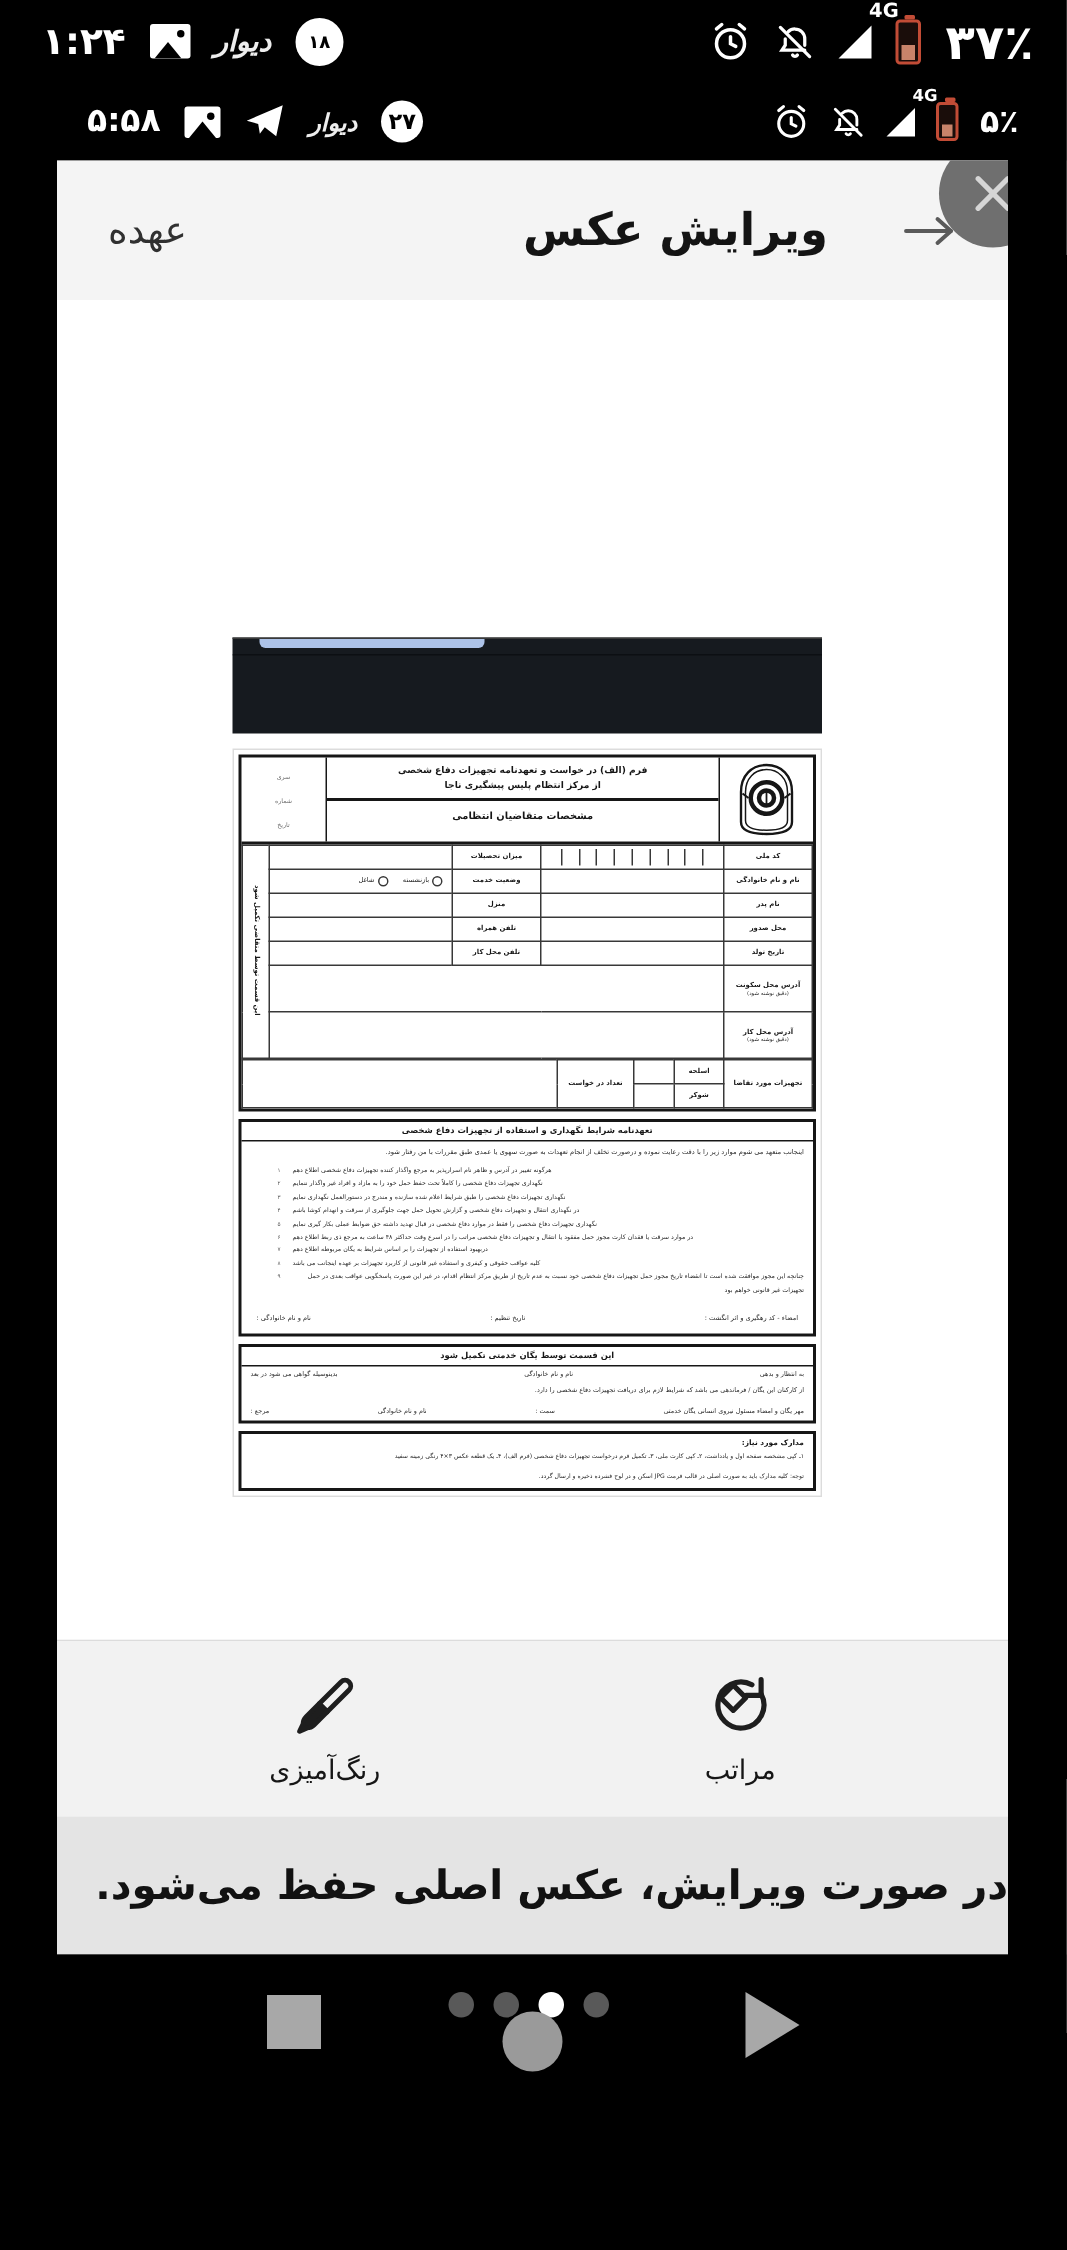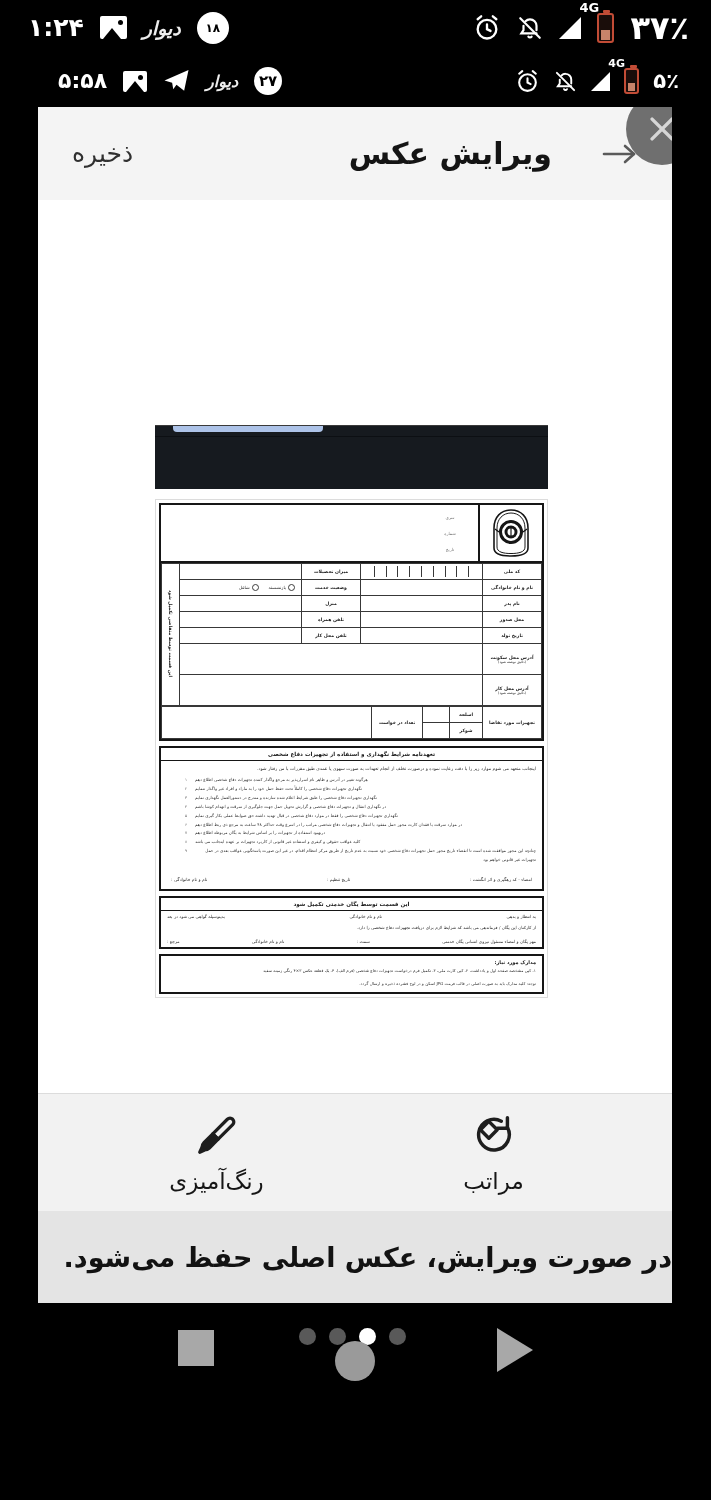--- a/index.html
+++ b/index.html
@@ -463,21 +463,21 @@
   }
   .tool {
     display: flex;
     flex-direction: column;
     align-items: center;
     gap: 10px;
     width: 140px;
   }
   .tool-icon { line-height: 0; color: #1e1e1e; }
   .tool-label {
-    font-size: 23px;
+    font-size: 18px;
     color: #161616;
     font-weight: 400;
     text-align: right;
   }
 
   .hintbar {
     height: 92px;
     background: #e4e4e4;
     display: flex;
     align-items: center;
@@ -623,21 +623,21 @@
   </div>
 
   <div class="app-header">
     <span class="hdr-arrow">
       <svg width="40" height="26" viewBox="0 0 40 26" fill="none" stroke="#5a5a5a" stroke-width="2.6" stroke-linecap="round" stroke-linejoin="round">
         <line x1="4" y1="13" x2="34" y2="13"></line>
         <polyline points="25,5 34,13 25,21"></polyline>
       </svg>
     </span>
     <span class="hdr-title">ویرایش عکس</span>
-    <span class="hdr-save">ذخیره</span>
+    <span class="hdr-save">عهده</span>
   </div>
 
   <div class="canvas-area">
     <div class="doc-shot">
 
       <div class="dark-band"></div>
 
       <div class="form-doc">
 
         <div class="fbox">
@@ -645,20 +645,27 @@
             <div class="f-logo">
               <svg class="logo-shape" viewBox="0 0 40 50">
                 <path d="M20 2 C30 2 37 9 37 20 L37 40 C37 46 30 48 20 48 C10 48 3 46 3 40 L3 20 C3 9 10 2 20 2Z" fill="none" stroke="#1b1b1b" stroke-width="1.6"></path>
                 <path d="M20 5 C28 5 34 11 34 20 L34 39 C34 44 28 45.5 20 45.5 C12 45.5 6 44 6 39 L6 20 C6 11 12 5 20 5Z" fill="none" stroke="#1b1b1b" stroke-width="1"></path>
                 <circle cx="20" cy="24" r="10.5" fill="none" stroke="#1b1b1b" stroke-width="3"></circle>
                 <circle cx="20" cy="24" r="6.5" fill="#1b1b1b"></circle>
                 <circle cx="20" cy="24" r="3.5" fill="#fff"></circle>
                 <path d="M20 20 l0 8" stroke="#1b1b1b" stroke-width="1.2"></path>
                 <path d="M8 24 l-4 -3 M32 24 l4 -3" stroke="#1b1b1b" stroke-width="1.4"></path>
               </svg>
+            </div>
+            <div class="f-head-mid">
+              <div class="f-title-1">
+                <div>فرم (الف) در خواست و تعهدنامه تجهیزات دفاع شخصی</div>
+                <div>از مرکز انتظام پلیس پیشگیری ناجا</div>
+              </div>
+              <div class="f-title-2">مشخصات متقاضیان انتظامی</div>
             </div>
             <div class="f-stamp">
               <span>سری</span>
               <span>شماره</span>
               <span>تاریخ</span>
             </div>
           </div>
 
           <table class="ftable">
             <tbody>

